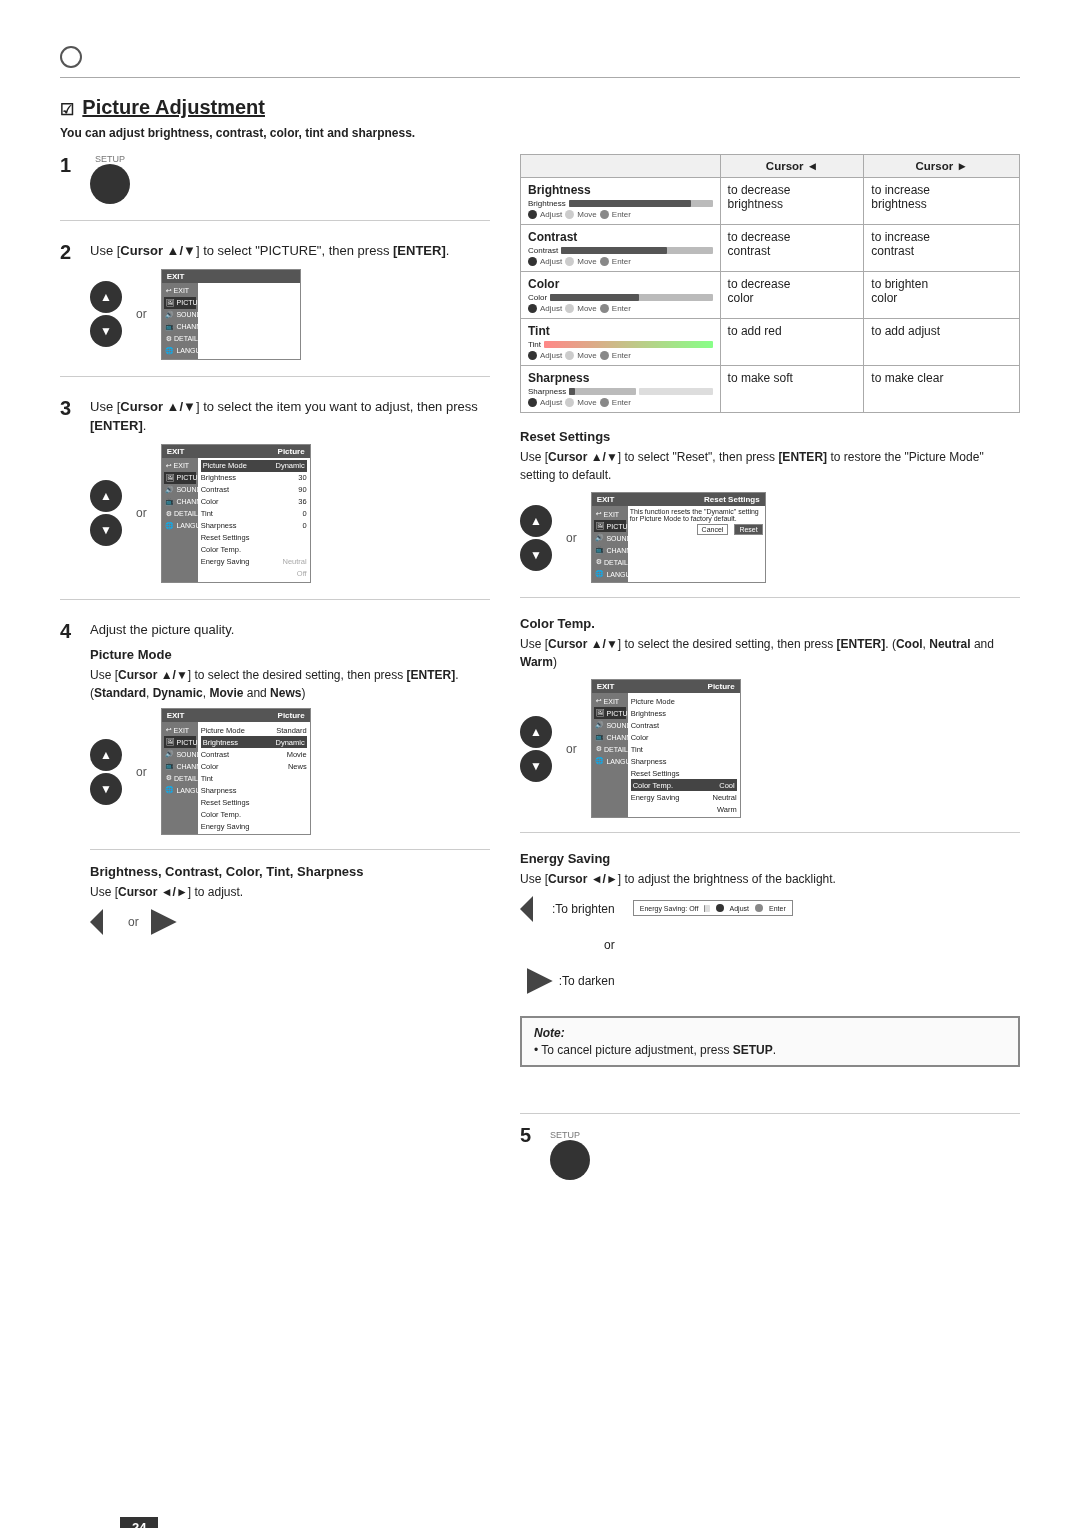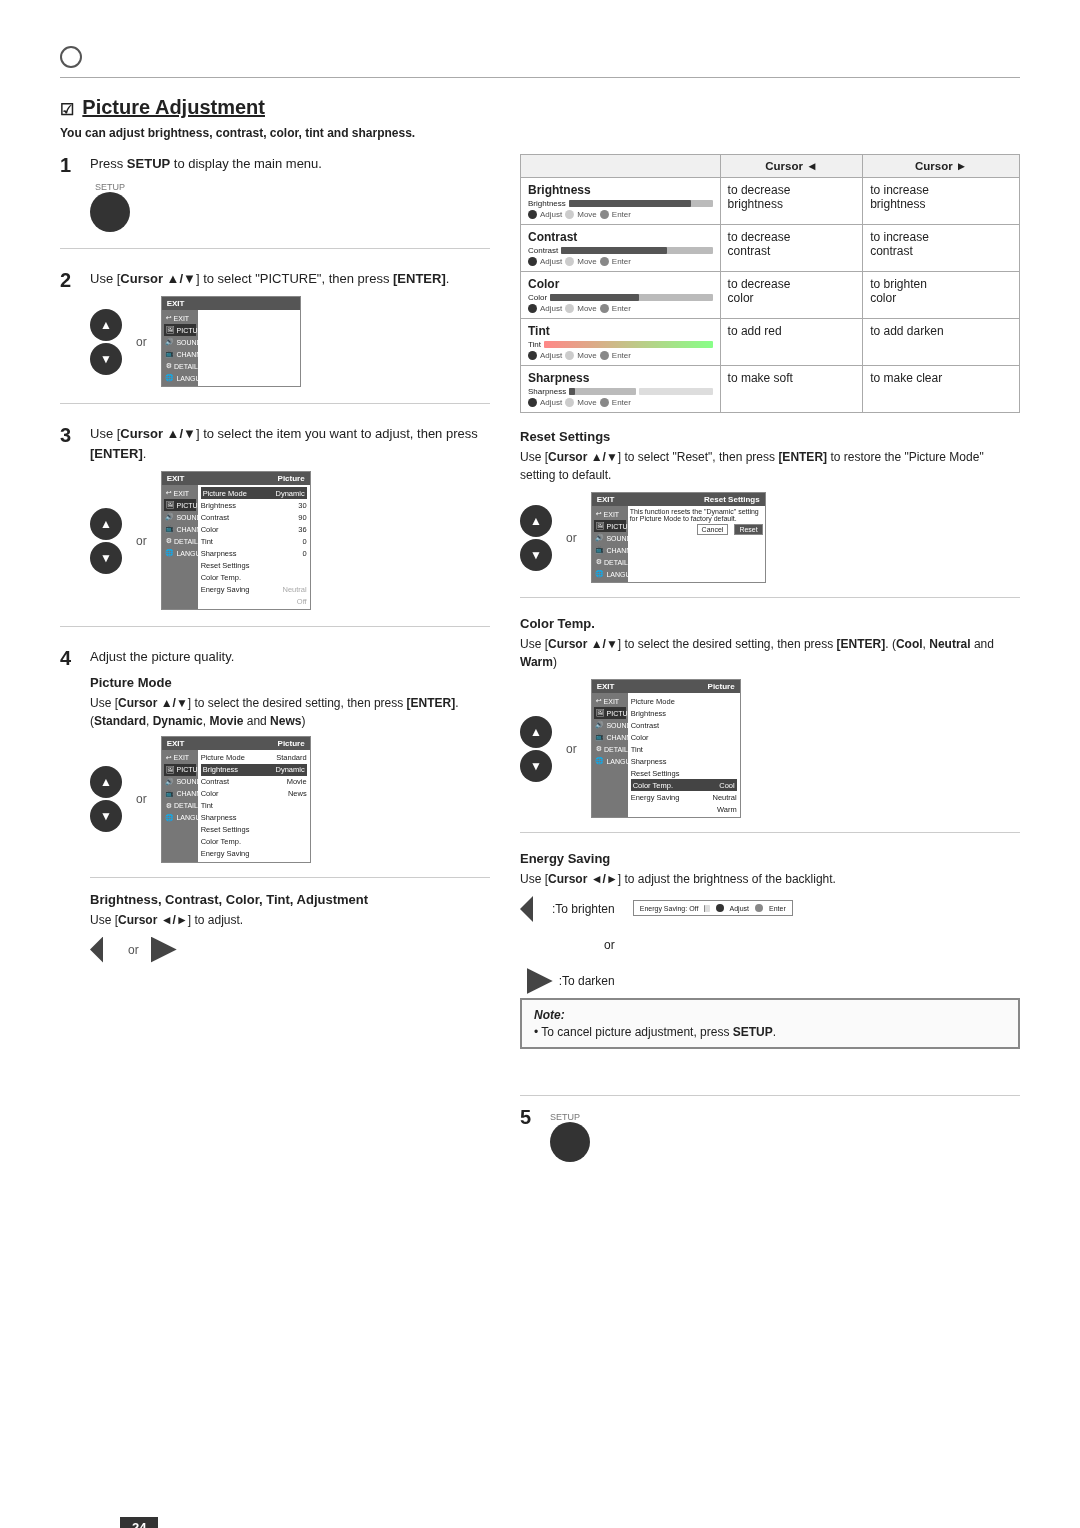--- a/index.html
+++ b/index.html
@@ -331,21 +331,20 @@
   </div>
   <div class="section-subheading">You can adjust brightness, contrast, color, tint and sharpness.</div>
 
   <div class="main-cols">
 
     <div class="left-col">
 
       <div class="step">
         <div class="step-num">1</div>
         <div class="step-content">
-          <div class="step-text">Press <strong>SETUP</strong><span> to display the main menu.</span></div>
           <div class="step-figure-center">
             <div style="display:flex; flex-direction:column; align-items:center;">
               <div class="setup-label">SETUP</div>
               <div class="setup-btn"></div>
             </div>
           </div>
         </div>
       </div>
 
       <div class="step">
@@ -563,21 +562,21 @@
                     </div>
                   <div class="menu-mock-right-row">
                       <span>Energy Saving</span>
                     </div>
                 </div>
               </div>
             </div>
           </div>
 
           <div style="margin-top:14px; border-top:1px solid #ccc; padding-top:10px;">
-            <div class="subsection-title">Brightness, Contrast, Color, Tint, Adjustment</div>
+            <div class="subsection-title">Brightness, Contrast, Color, Tint, Sharpness</div>
             <div class="subsection-text">Use [<strong>Cursor ◄/►</strong>] to adjust.</div>
             <div style="display:flex; align-items:center; gap:12px; margin-top:8px;">
               <div class="energy-icon-left"></div>
               <div class="or-text">or</div>
               <div class="energy-icon-right"></div>
             </div>
           </div>
         </div>
       </div>
 
@@ -671,21 +670,21 @@
               <div class="mini-ui">
                 <span class="mini-circle"></span>
                   <span>Adjust</span>
                 <span class="mini-circle-white"></span>
                   <span>Move</span>
                 <span class="mini-circle" style="background:#888;"></span>
                   <span>Enter</span>
               </div>
             </td>
             <td>to add red</td>
-            <td>to add darken</td>
+            <td>to add adjust</td>
           </tr>
 
           <tr>
             <td>
               <div class="row-label">Sharpness</div>
               <div style="display:flex; align-items:center; gap:3px; margin-top:2px;">
                 <span style="font-size:8px;">Sharpness</span>
                 <div style="flex:1; min-width:40px; height:7px; background:#bbb; border-radius:1px;">
                   <div style="width:8%; height:100%; background:#555; border-radius:1px;"></div>
                 </div>
@@ -862,21 +861,21 @@
                 <div class="energy-bar-inner-fill"></div>
               </div>
               <span class="mini-circle" style="width:8px;height:8px;background:#333;"></span>
               <span style="font-size:7px;">Adjust</span>
               <span class="mini-circle" style="width:8px;height:8px;background:#888;"></span>
               <span style="font-size:7px;">Enter</span>
             </div>
           </div>
         </div>
 
-        <div class="note-box" style="margin-top:4px;">
+        <div class="note-box" style="margin-top:22px;">
           <div class="note-title">Note:</div>
           <div>• To cancel picture adjustment, press <strong>SETUP</strong>.</div>
         </div>
       </div>
 
       <div style="display:flex; gap:12px; margin-top:10px; padding-top:10px; border-top:1px solid #ccc;">
         <div class="step-num">5</div>
         <div class="step-content">
           <div style="display:flex; flex-direction:column; align-items:flex-start; margin-top:6px;">
             <div class="setup-label">SETUP</div>

